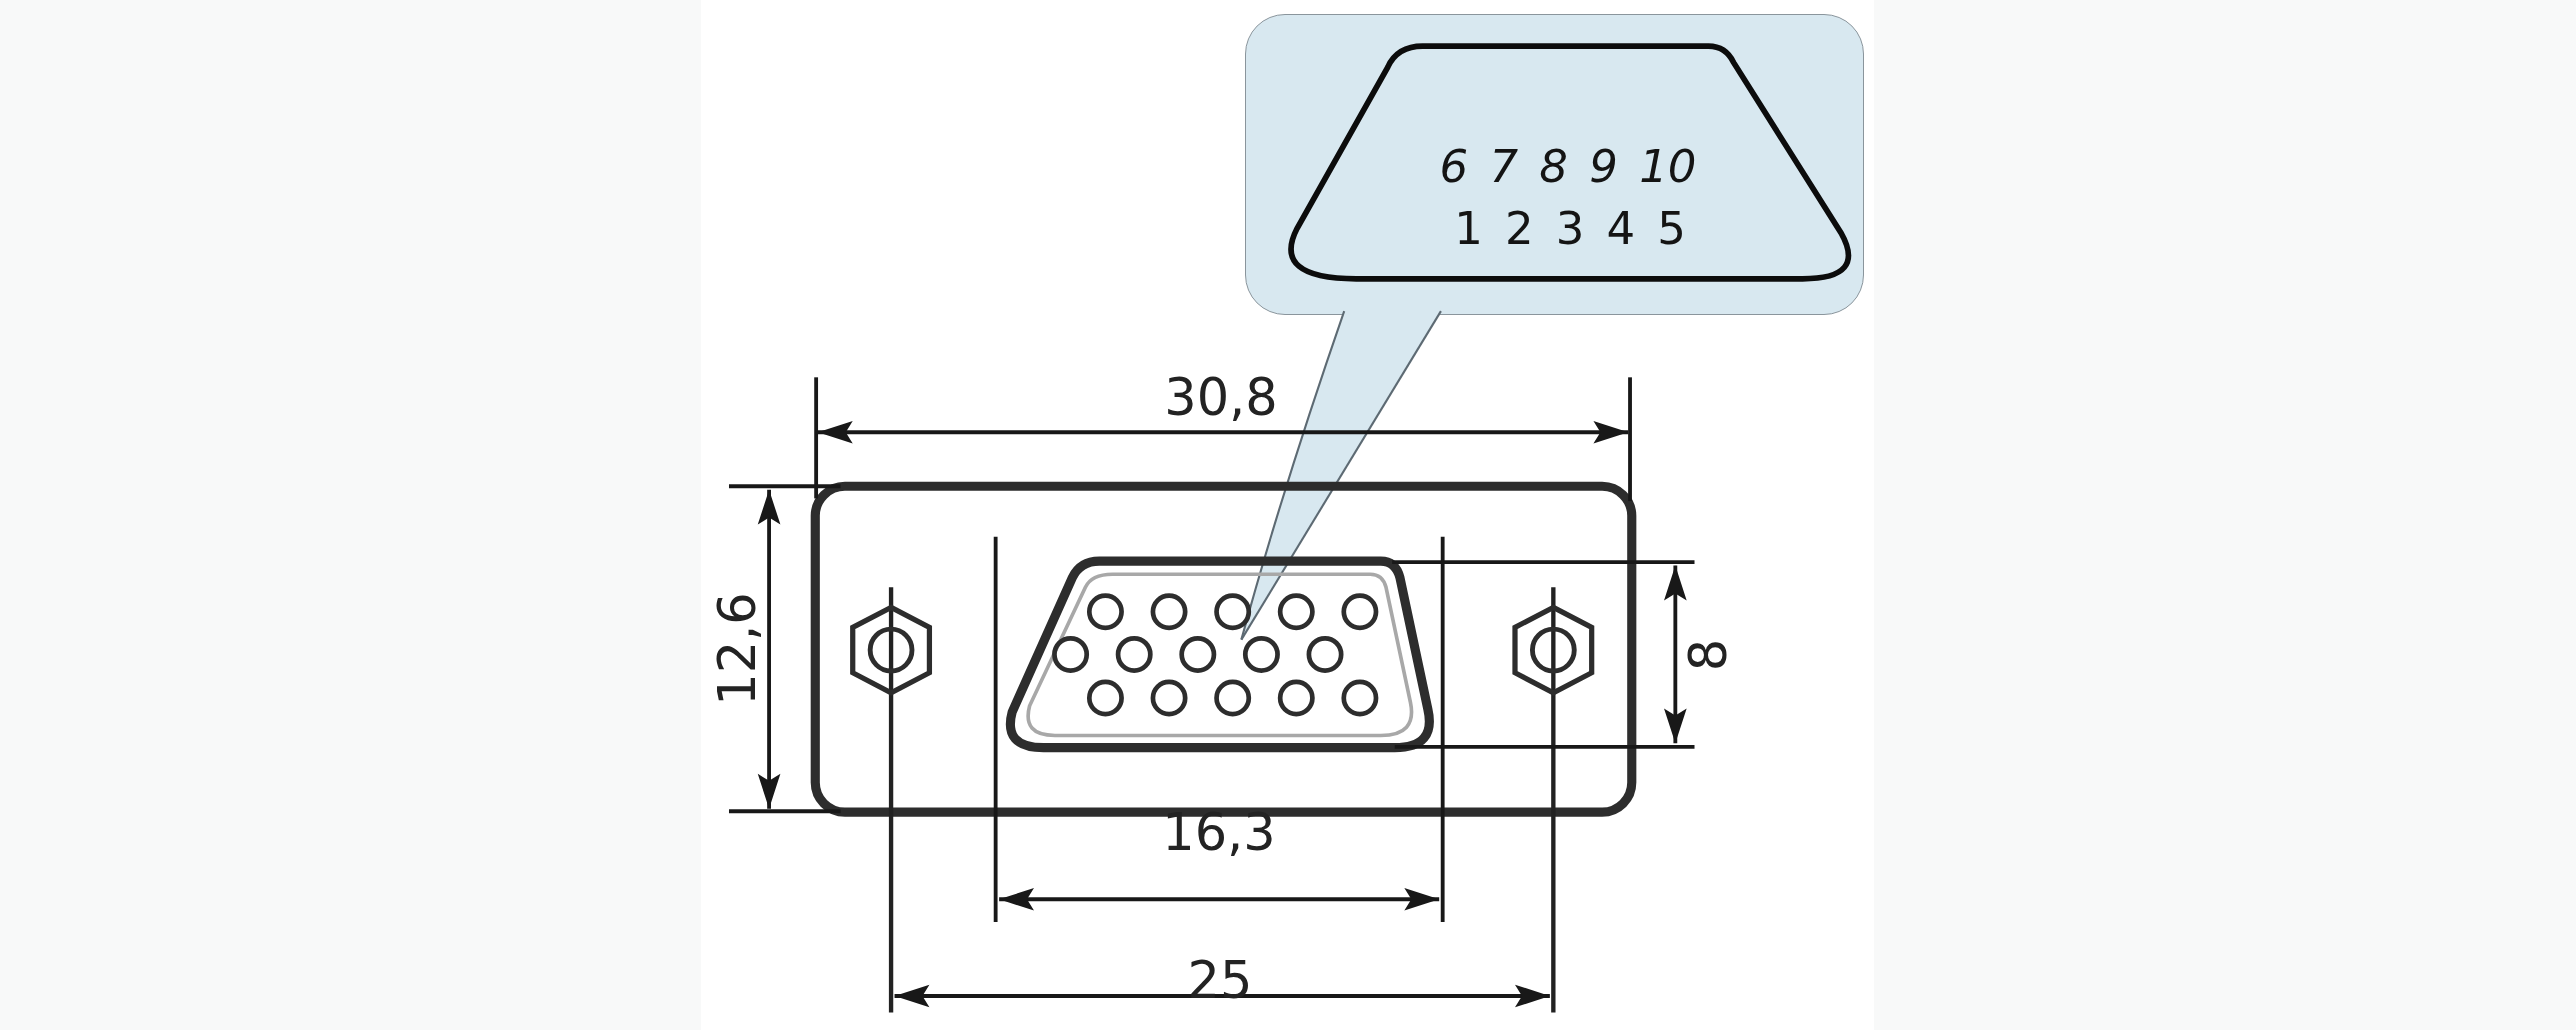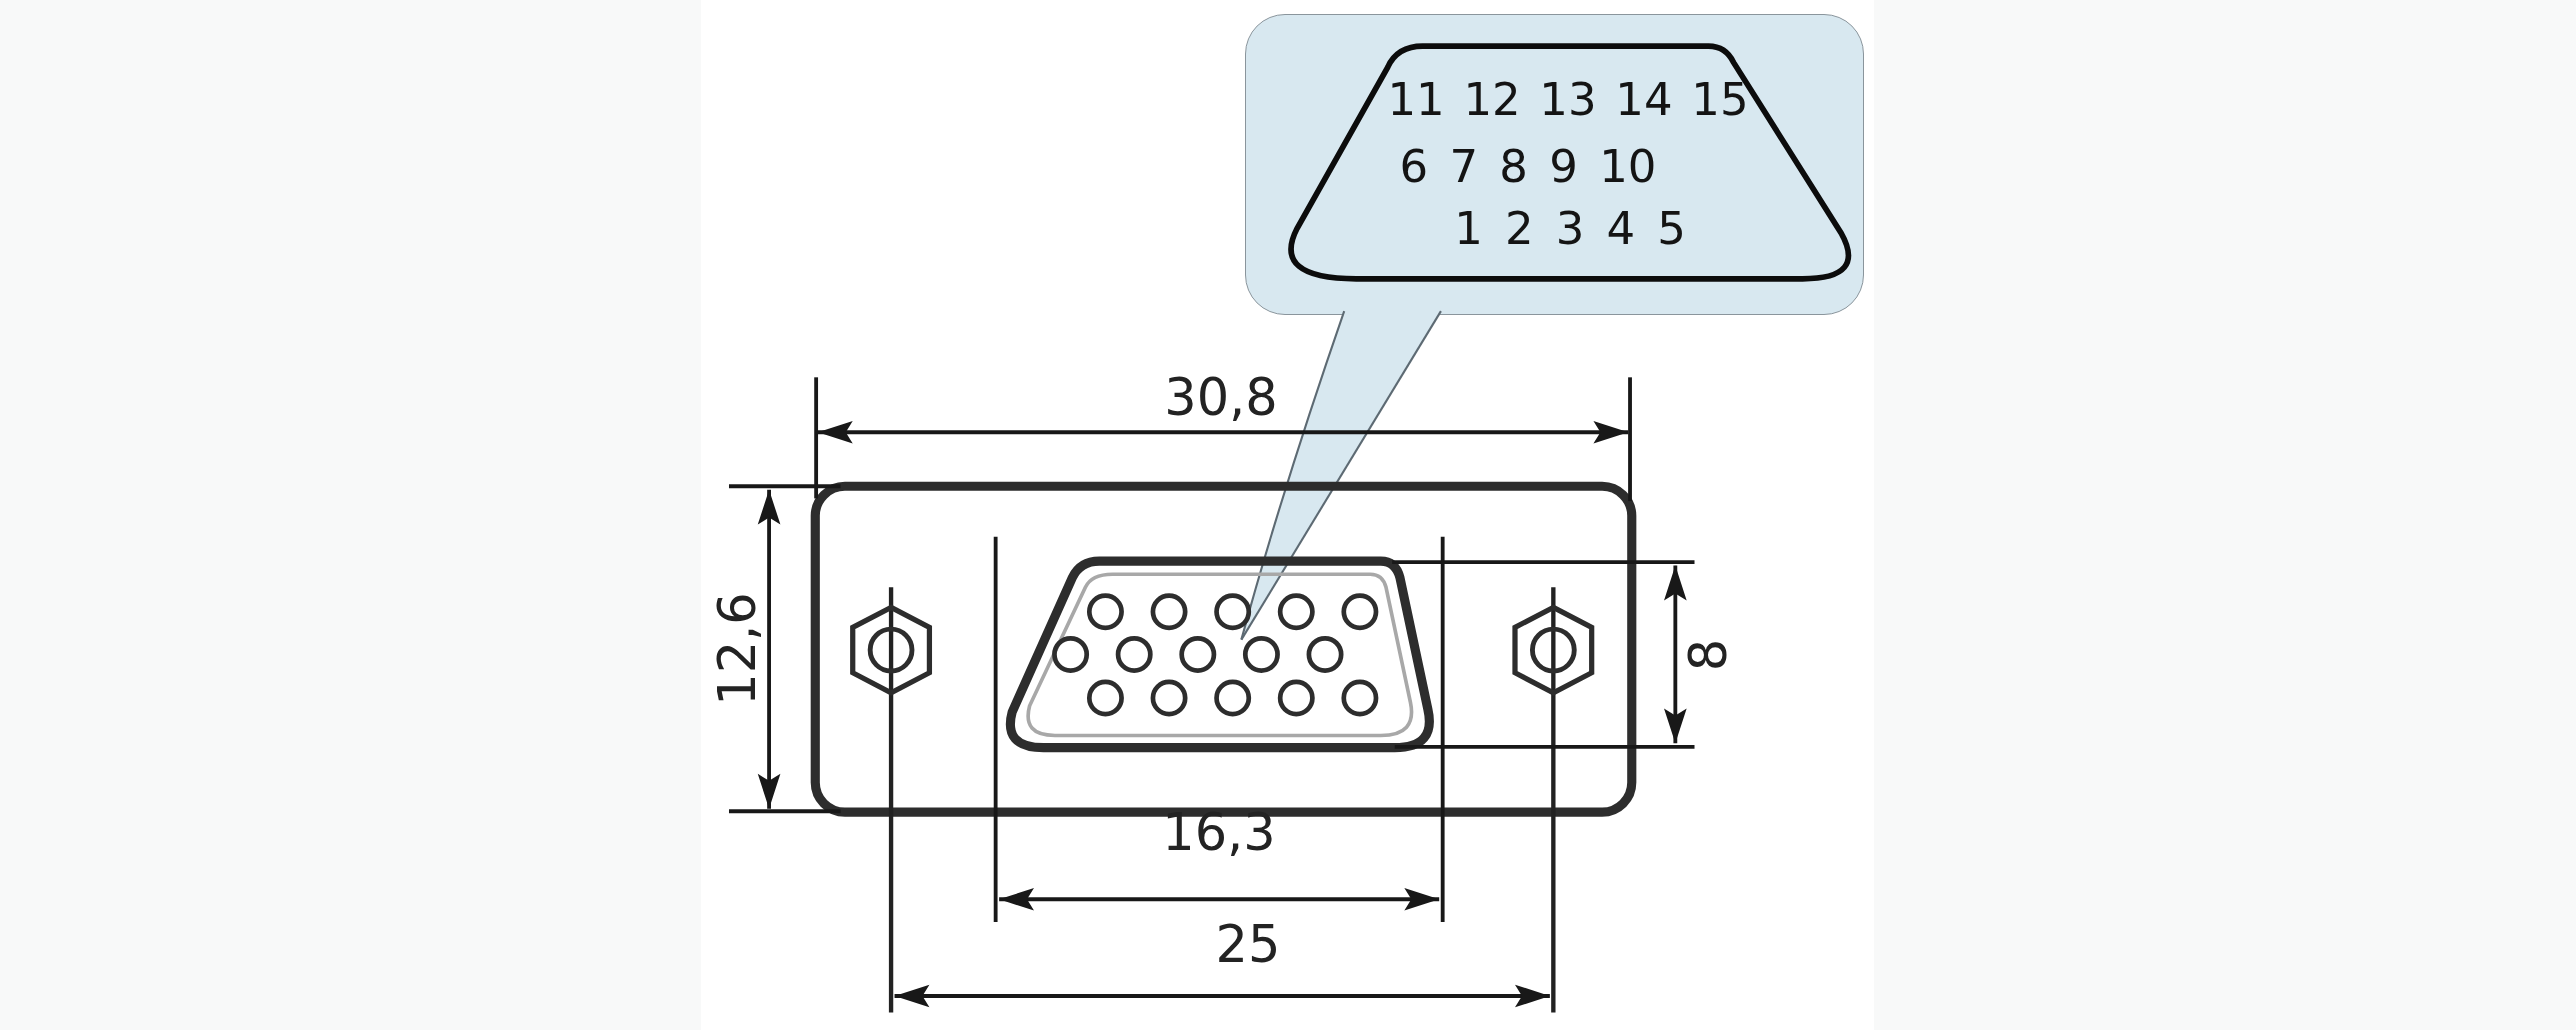--- a/index.html
+++ b/index.html
@@ -100,24 +100,23 @@
     <path d="M1597,645 H1944" stroke="#181818" stroke-width="4.4"></path>
     <path d="M1600,857 H1944" stroke="#181818" stroke-width="4.4"></path>
 
     <path d="M938,496 H1868" stroke="#181818" stroke-width="4.4" fill="none" marker-start="url(#arr)" marker-end="url(#arr)"></path>
     <path d="M882,562 V928" stroke="#181818" stroke-width="4.4" fill="none" marker-start="url(#arr)" marker-end="url(#arr)"></path>
     <path d="M1146,1032 H1651" stroke="#181818" stroke-width="4.4" fill="none" marker-start="url(#arr)" marker-end="url(#arr)"></path>
     <path d="M1026,1143 H1778" stroke="#181818" stroke-width="4.4" fill="none" marker-start="url(#arr)" marker-end="url(#arr)"></path>
     <path d="M1922,649 V853" stroke="#181818" stroke-width="4.4" fill="none" marker-start="url(#arr)" marker-end="url(#arr)"></path>
   </svg>
 
-  <div class="lbl pins" style="left:1568px;top:99px;word-spacing:4.4px;">11 12 13 14 15</div>
-  <div class="lbl pins" style="left:1528px;top:166px;word-spacing:7px;">6  7  8  9  10</div>
+  <div class="lbl pins" style="left:1568px;top:166px;word-spacing:7px;font-style:italic;">6  7  8  9  10</div>
   <div class="lbl pins" style="left:1570px;top:228px;word-spacing:7.8px;text-align:center;">1  2  3  4  5</div>
 
   <div class="lbl dim" style="left:1221px;top:397px;">30,8</div>
   <div class="lbl dim rot" style="left:737px;top:649px;">12,6</div>
   <div class="lbl dim" style="left:1219px;top:832px;">16,3</div>
-  <div class="lbl dim" style="left:1220px;top:944px;margin-left:28px;">25</div>
+  <div class="lbl dim" style="left:1220px;top:980px;">25</div>
   <div class="lbl dim rot" style="left:1708px;top:655px;">8</div>
 
 </div>
 
 
 </body></html>

